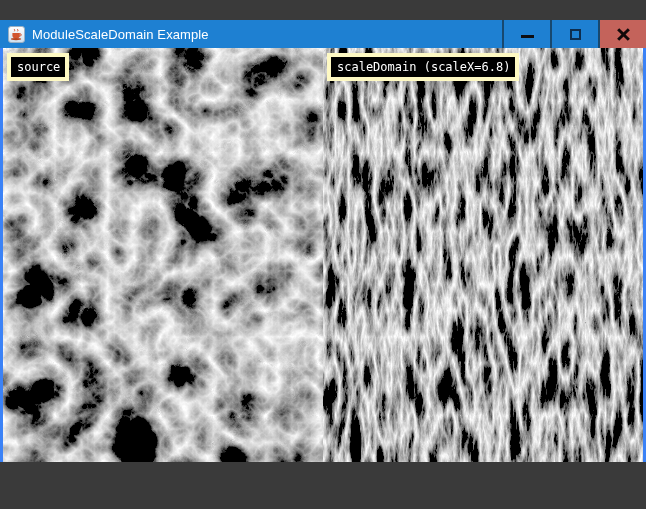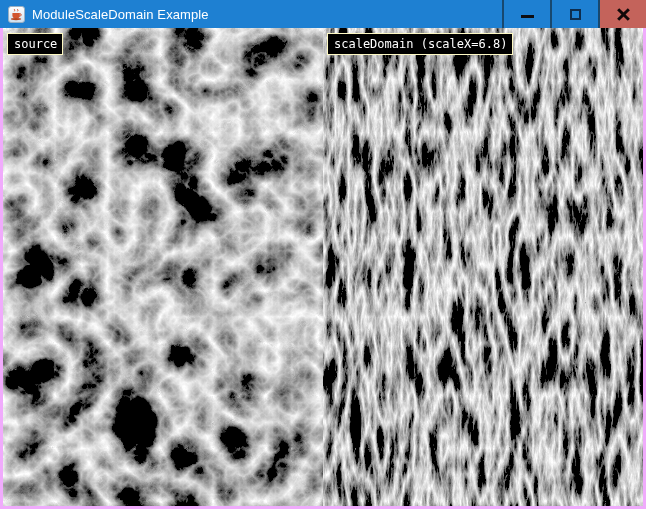--- a/index.html
+++ b/index.html
@@ -2,23 +2,24 @@
 <html><head>
 <meta charset="utf-8">
 <style>
   * { margin: 0; padding: 0; box-sizing: border-box; }
   html, body { background: #3a3a3a; }
   body { font-family: "Liberation Sans", sans-serif; }
 
   .window {
     position: relative;
     width: 646px;
-    height: 509px;
-    background: #f0abfc;
+    height: 442px;
+    background: #3b82f6;
     overflow: hidden;
+    margin-top: 20px;
   }
 
   
   .titlebar {
     position: absolute;
     top: 0; left: 0;
     width: 646px;
     height: 28px;
     background: #1e80d2;
     display: flex;
@@ -91,21 +92,21 @@
     width: 320px;
     height: 478px;
     overflow: hidden;
     background: #555;
   }
   .panel svg.noise { display: block; width: 320px; height: 478px; }
   .panel-label {
     position: absolute;
     top: 5px; left: 4px;
     background: #000000;
-    border: 1px solid #fef9c3;
+    border: 4px solid #fef9c3;
     color: #ffffff;
     font-family: "DejaVu Sans Mono", monospace;
     font-size: 12px;
     line-height: 14px;
     padding: 3px 5px 3px 6px;
     white-space: nowrap;
   }
 </style>
 </head>
 <body>

